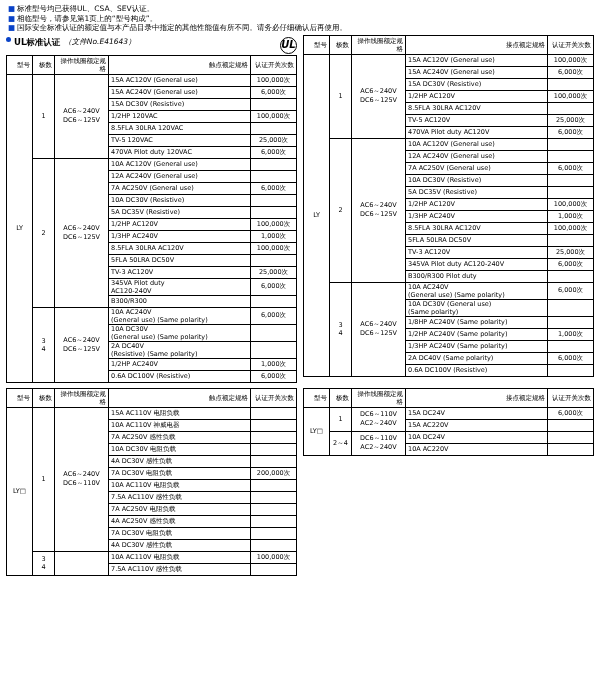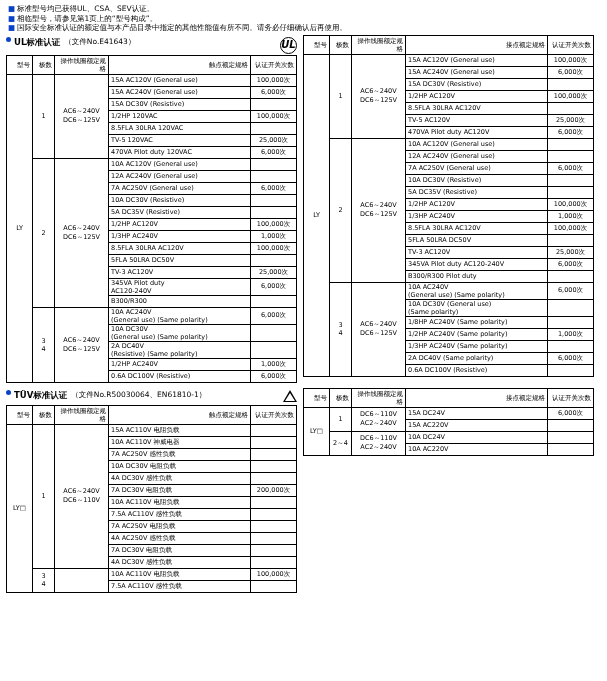--- a/index.html
+++ b/index.html
@@ -13,21 +13,21 @@
   
   .notes{padding:4px 8px 2px 8px;}
   .note{display:flex;align-items:flex-start;font-size:7.5px;line-height:9.5px;}
   .note .bullet{color:#0a43c8;margin-right:2px;}
   .note .txt{flex:1;}
 
   
   .sec-head{display:flex;align-items:flex-start;margin:2px 0 1px 0;}
   .sec-dot{width:5px;height:5px;border-radius:50%;background:#0a43c8;margin-right:3px;}
   .sec-title{font-size:8.5px;font-weight:bold;}
-  .sec-file{font-size:7.5px;margin-left:4px;}
+  .sec-file{font-size:7.5px;margin-left:4px;font-style:italic;}
   .sec-mark{margin-left:auto;font-size:8px;}
 
   
   .cols{display:flex;gap:6px;padding:0 6px;}
   .col{width:291px;}
 
   table.t{border-collapse:collapse;width:100%;font-size:6.5px;table-layout:fixed;}
   table.t th,table.t td{border:1px solid #000;padding:0 2px;vertical-align:middle;}
   table.t th{font-size:6.5px;font-weight:normal;text-align:right;height:18px;line-height:8px;}
   table.t td{height:11px;}
@@ -339,26 +339,20 @@
               <td class="c"></td>
             </tr>
           </tbody>
       </table>
     </div>
   </div>
 
   <div class="cols lower">
 
     <div class="col">
-      <div class="sec-head">
-        <span class="sec-dot"></span>
-        <span class="sec-title">TÜV标准认证</span>
-        <span class="sec-file">（文件No.R50030064、EN61810-1）</span>
-        <span class="sec-mark"><span class="logo-tuv"></span></span>
-      </div>
       <table class="t">
         <colgroup>
             <col style="width:26px">
             <col style="width:22px">
             <col style="width:54px">
             <col style="width:142px">
             <col style="width:46px">
           </colgroup>
         <thead>
             <tr>

